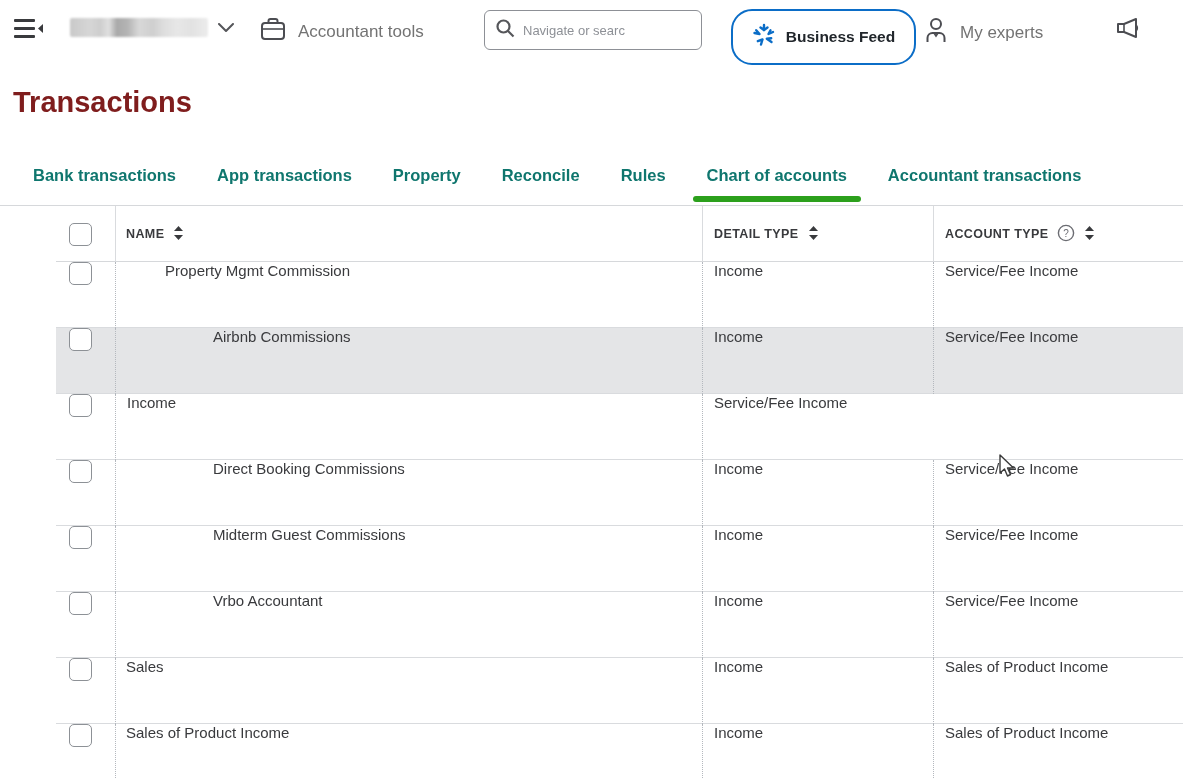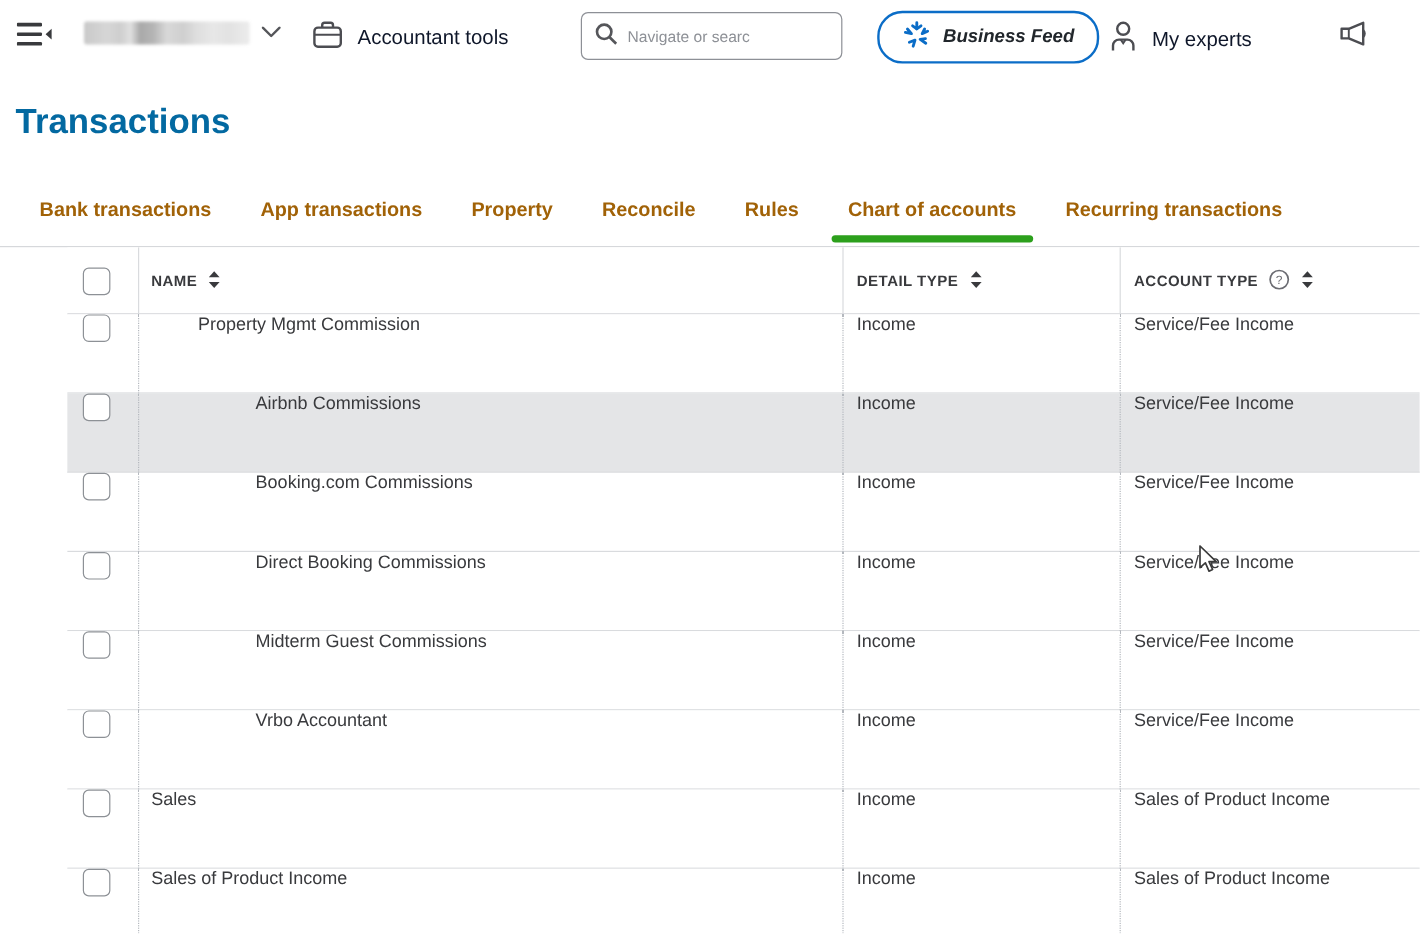--- a/index.html
+++ b/index.html
@@ -15,41 +15,41 @@
   
   .topbar { position:absolute; left:0; top:0; width:1183px; height:60px; background:#fff; }
   .icon-btn { background:none; border:none; cursor:pointer; position:absolute; }
   .hamburger { left:12px; top:16px; width:34px; height:28px; }
   .company { position:absolute; left:70px; top:18px; display:flex; align-items:center; cursor:pointer; }
   .company-blur { width:138px; height:19px; border-radius:2px;
     background:linear-gradient(90deg,#c9c9c9 0%,#d6d6d6 14%,#cecece 22%,#e0e0e0 28%,#a9a9a9 34%,#b5b5b5 42%,#d8d8d8 50%,#cfcfcf 60%,#dedede 68%,#e7e7e7 78%,#e2e2e2 88%,#ececec 100%);
     filter:blur(1.2px); }
   .company svg { margin-left:10px; }
   .tool-item { position:absolute; display:flex; align-items:center; gap:12px; cursor:pointer;
-    color:#0f172a; font-size:17px; }
+    color:#737373; font-size:17px; }
   .accountant { left:260px; top:16px; }
   .experts { left:924px; top:17px; }
   .searchbox { position:absolute; left:484px; top:10px; width:218px; height:40px;
     border:1.5px solid #8d9096; border-radius:6px; display:flex; align-items:center; padding:0 10px; gap:8px; background:#fff; }
   .searchbox input { border:none; outline:none; flex:1; min-width:0; font-size:13px;
     font-family:"Liberation Sans",sans-serif; color:#393a3d; }
   .searchbox input::placeholder { color:#8d9096; }
-  .pill { position:absolute; left:731px; top:9px; width:185px; height:44px; border-radius:21px;
+  .pill { position:absolute; left:731px; top:9px; width:185px; height:56px; border-radius:21px;
     border:2px solid var(--blue,#0b6dc7); background:#fff; display:flex; align-items:center;
-    justify-content:center; gap:10px; cursor:pointer; font-family:"Liberation Sans",sans-serif;font-style:italic; }
+    justify-content:center; gap:10px; cursor:pointer; font-family:"Liberation Sans",sans-serif; }
   .pill span { font-size:15.5px; font-weight:700; color:#21262b; }
   .megaphone-btn { left:1114px; top:16px; }
 
   
-  .page-title { position:absolute; left:13px; top:86px; font-size:29px; font-weight:700; color:#0369a1; }
+  .page-title { position:absolute; left:13px; top:86px; font-size:29px; font-weight:700; color:#7f1d1d; }
 
   
   .tabs { position:absolute; left:33px; top:166px; display:flex; gap:41px; }
   .tab { position:relative; background:none; border:none; cursor:pointer; padding:0;
-    font-family:"Liberation Sans",sans-serif; font-size:16.5px; font-weight:600; color:#a16207; white-space:nowrap; }
+    font-family:"Liberation Sans",sans-serif; font-size:16.5px; font-weight:600; color:#0f766e; white-space:nowrap; }
   .tab.active::after { content:""; position:absolute; left:-14px; right:-14px; top:30px; height:6px;
     border-radius:3px; background:var(--green,#2ca01c); }
   .tabbar-border { position:absolute; left:0; top:205px; width:1183px; height:1px; background:#d6d8db; }
 
   
   .coa-table { position:absolute; left:56px; top:206px; width:1139px; bottom:0; overflow:hidden; }
   .trow { display:grid; grid-template-columns:59px 587px 231px 1fr; align-items:center; }
   .thead { height:56px; border-bottom:1px solid #d6d8db; background:#fff; }
   .thead .cell { height:56px; display:flex; align-items:center; gap:9px;
     font-size:12.5px; font-weight:700; letter-spacing:.4px; color:#393a3d; }
@@ -158,21 +158,21 @@
     <button class="tab"><span class="tab-label">App transactions</span></button>
 
     <button class="tab"><span class="tab-label">Property</span></button>
 
     <button class="tab"><span class="tab-label">Reconcile</span></button>
 
     <button class="tab"><span class="tab-label">Rules</span></button>
 
     <button class="tab active"><span class="tab-label">Chart of accounts</span></button>
 
-    <button class="tab"><span class="tab-label">Recurring transactions</span></button>
+    <button class="tab"><span class="tab-label">Accountant transactions</span></button>
   </nav>
 
   <div class="tabbar-border"></div>
 
   <div class="coa-table">
     <div class="trow thead">
       <div class="cell">
         <div class="checkbox"></div>
       </div>
       <div class="cell c-name">
@@ -237,23 +237,20 @@
         <span class="rname">Airbnb Commissions</span>
       </div>
       <div class="cell c-acct">Income</div>
       <div class="cell c-det">Service/Fee Income</div>
     </div>
 
     <div class="trow">
       <div class="cell">
         <div class="checkbox"></div>
       </div>
-      <div class="cell c-name" style="padding-left: 97px;">
-        <span class="rname">Booking.com Commissions</span>
-      </div>
       <div class="cell c-acct">Income</div>
       <div class="cell c-det">Service/Fee Income</div>
     </div>
 
     <div class="trow">
       <div class="cell">
         <div class="checkbox"></div>
       </div>
       <div class="cell c-name" style="padding-left: 97px;">
         <span class="rname">Direct Booking Commissions</span>

